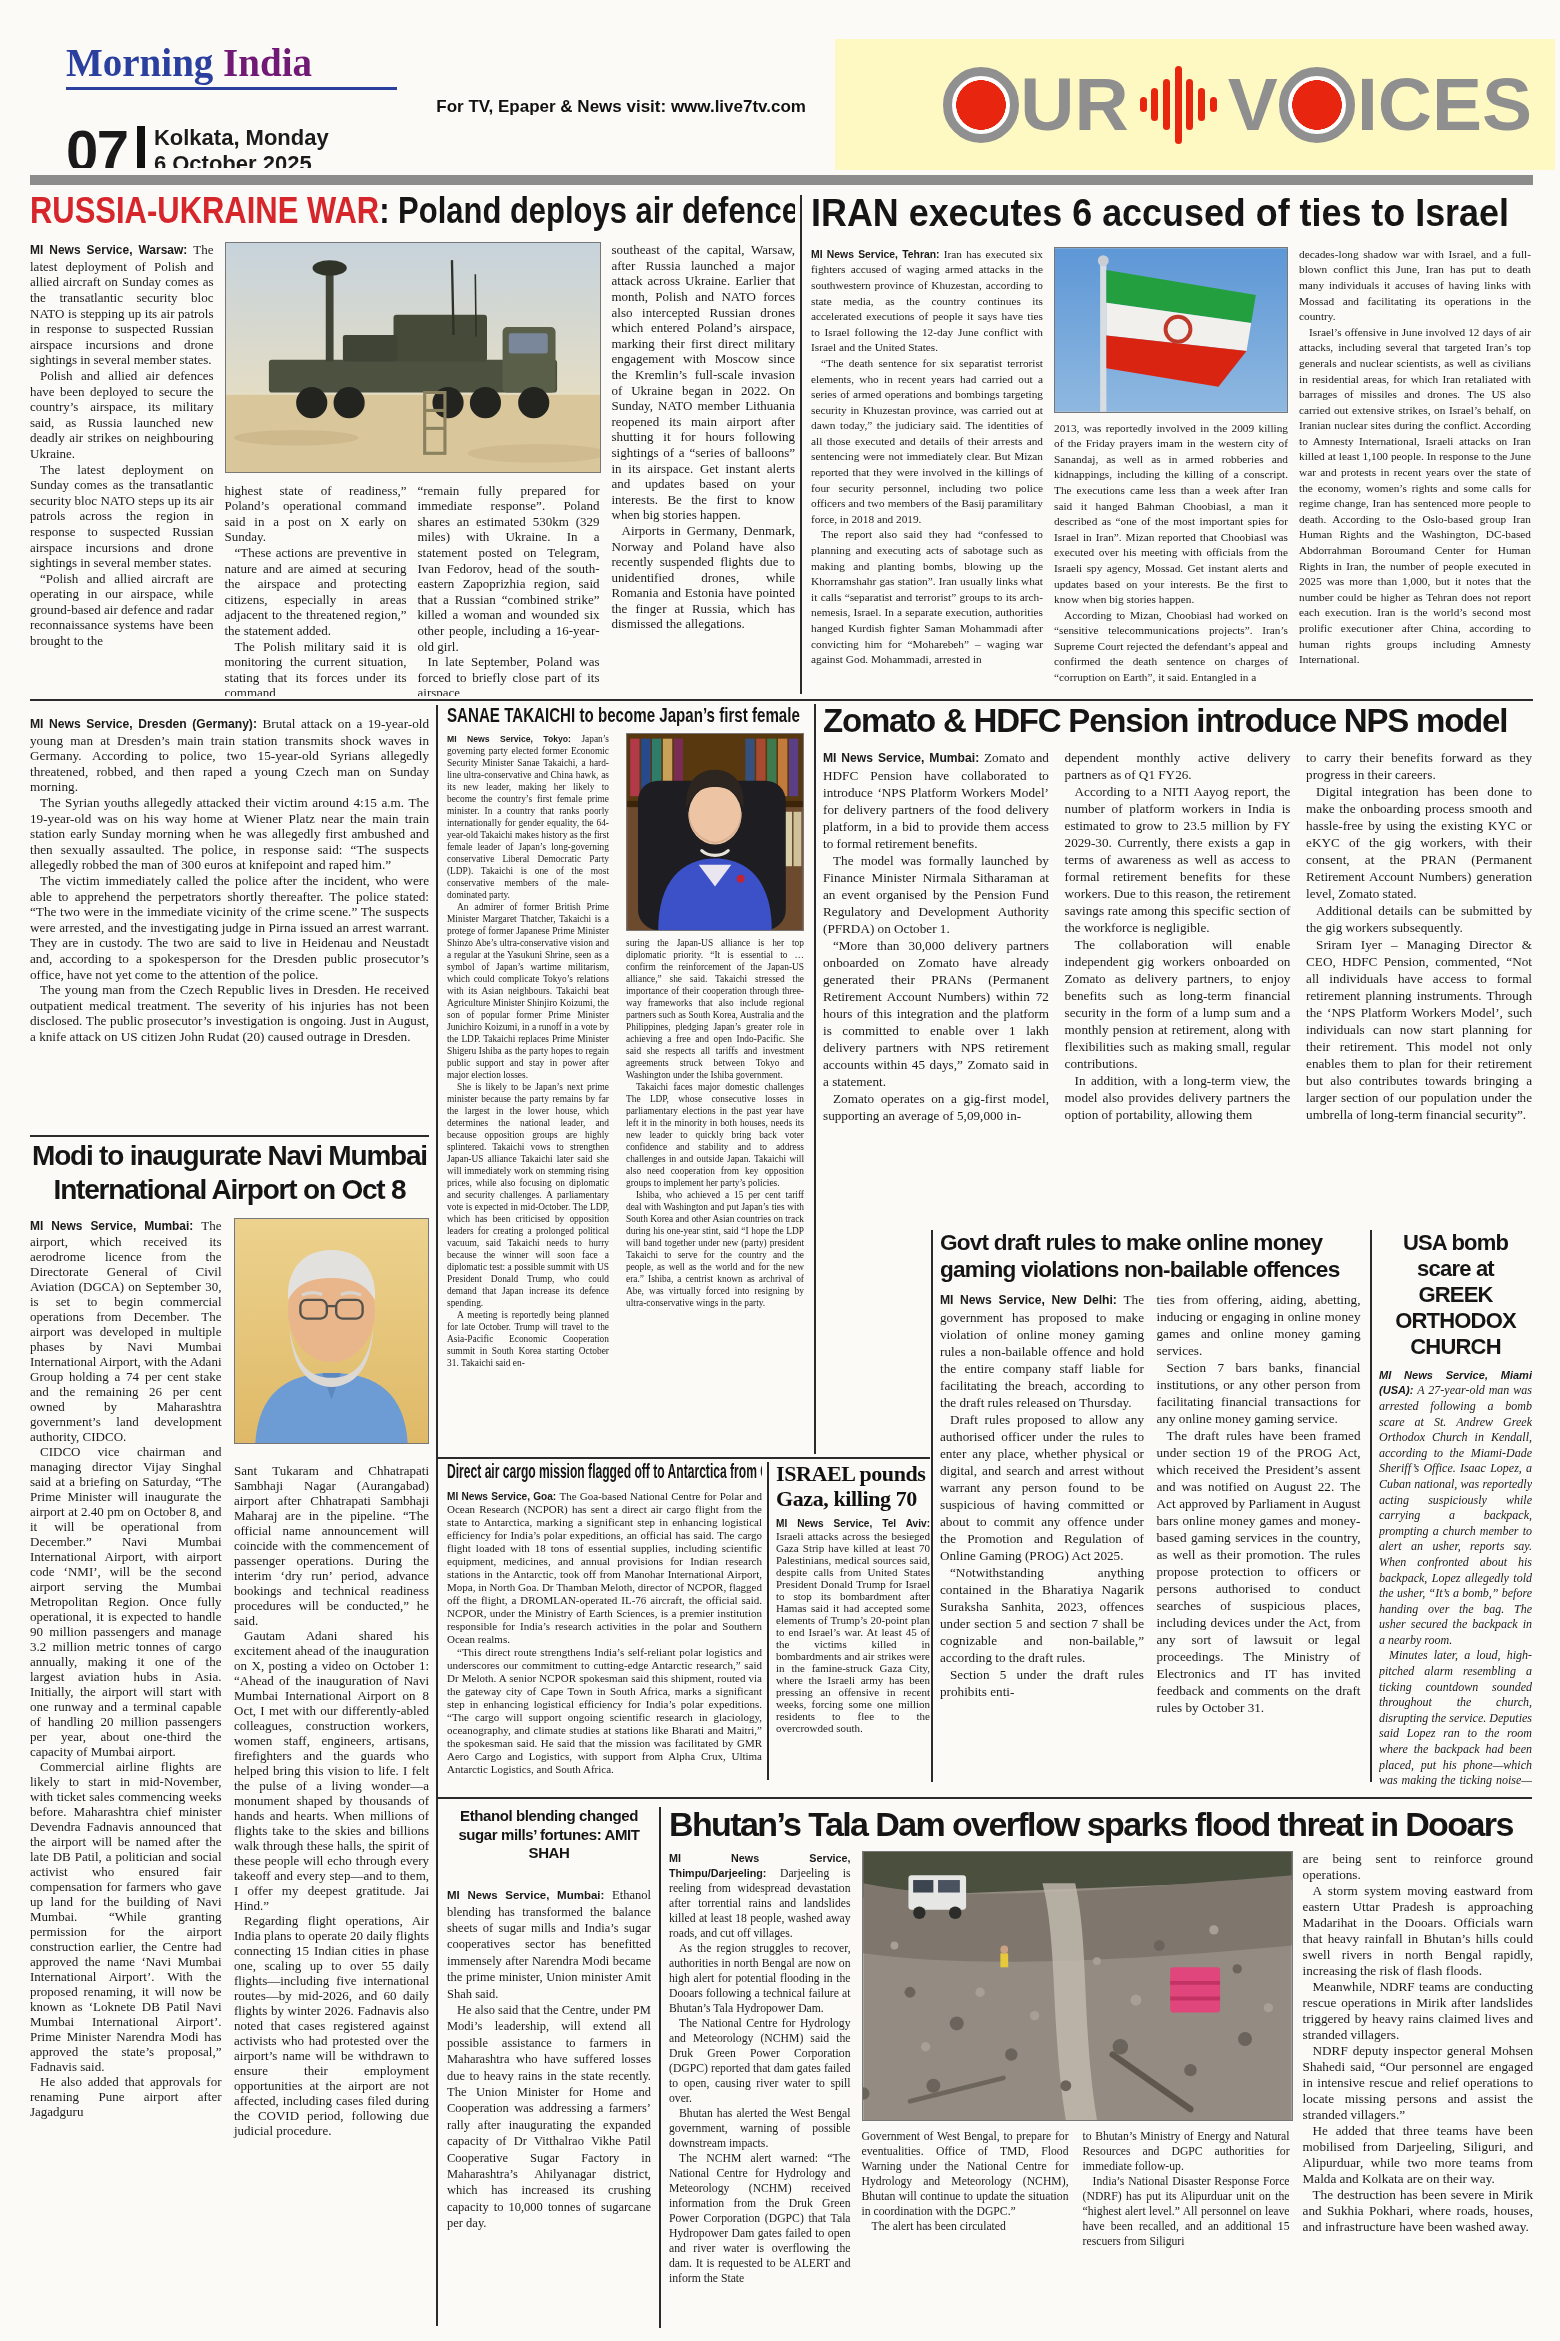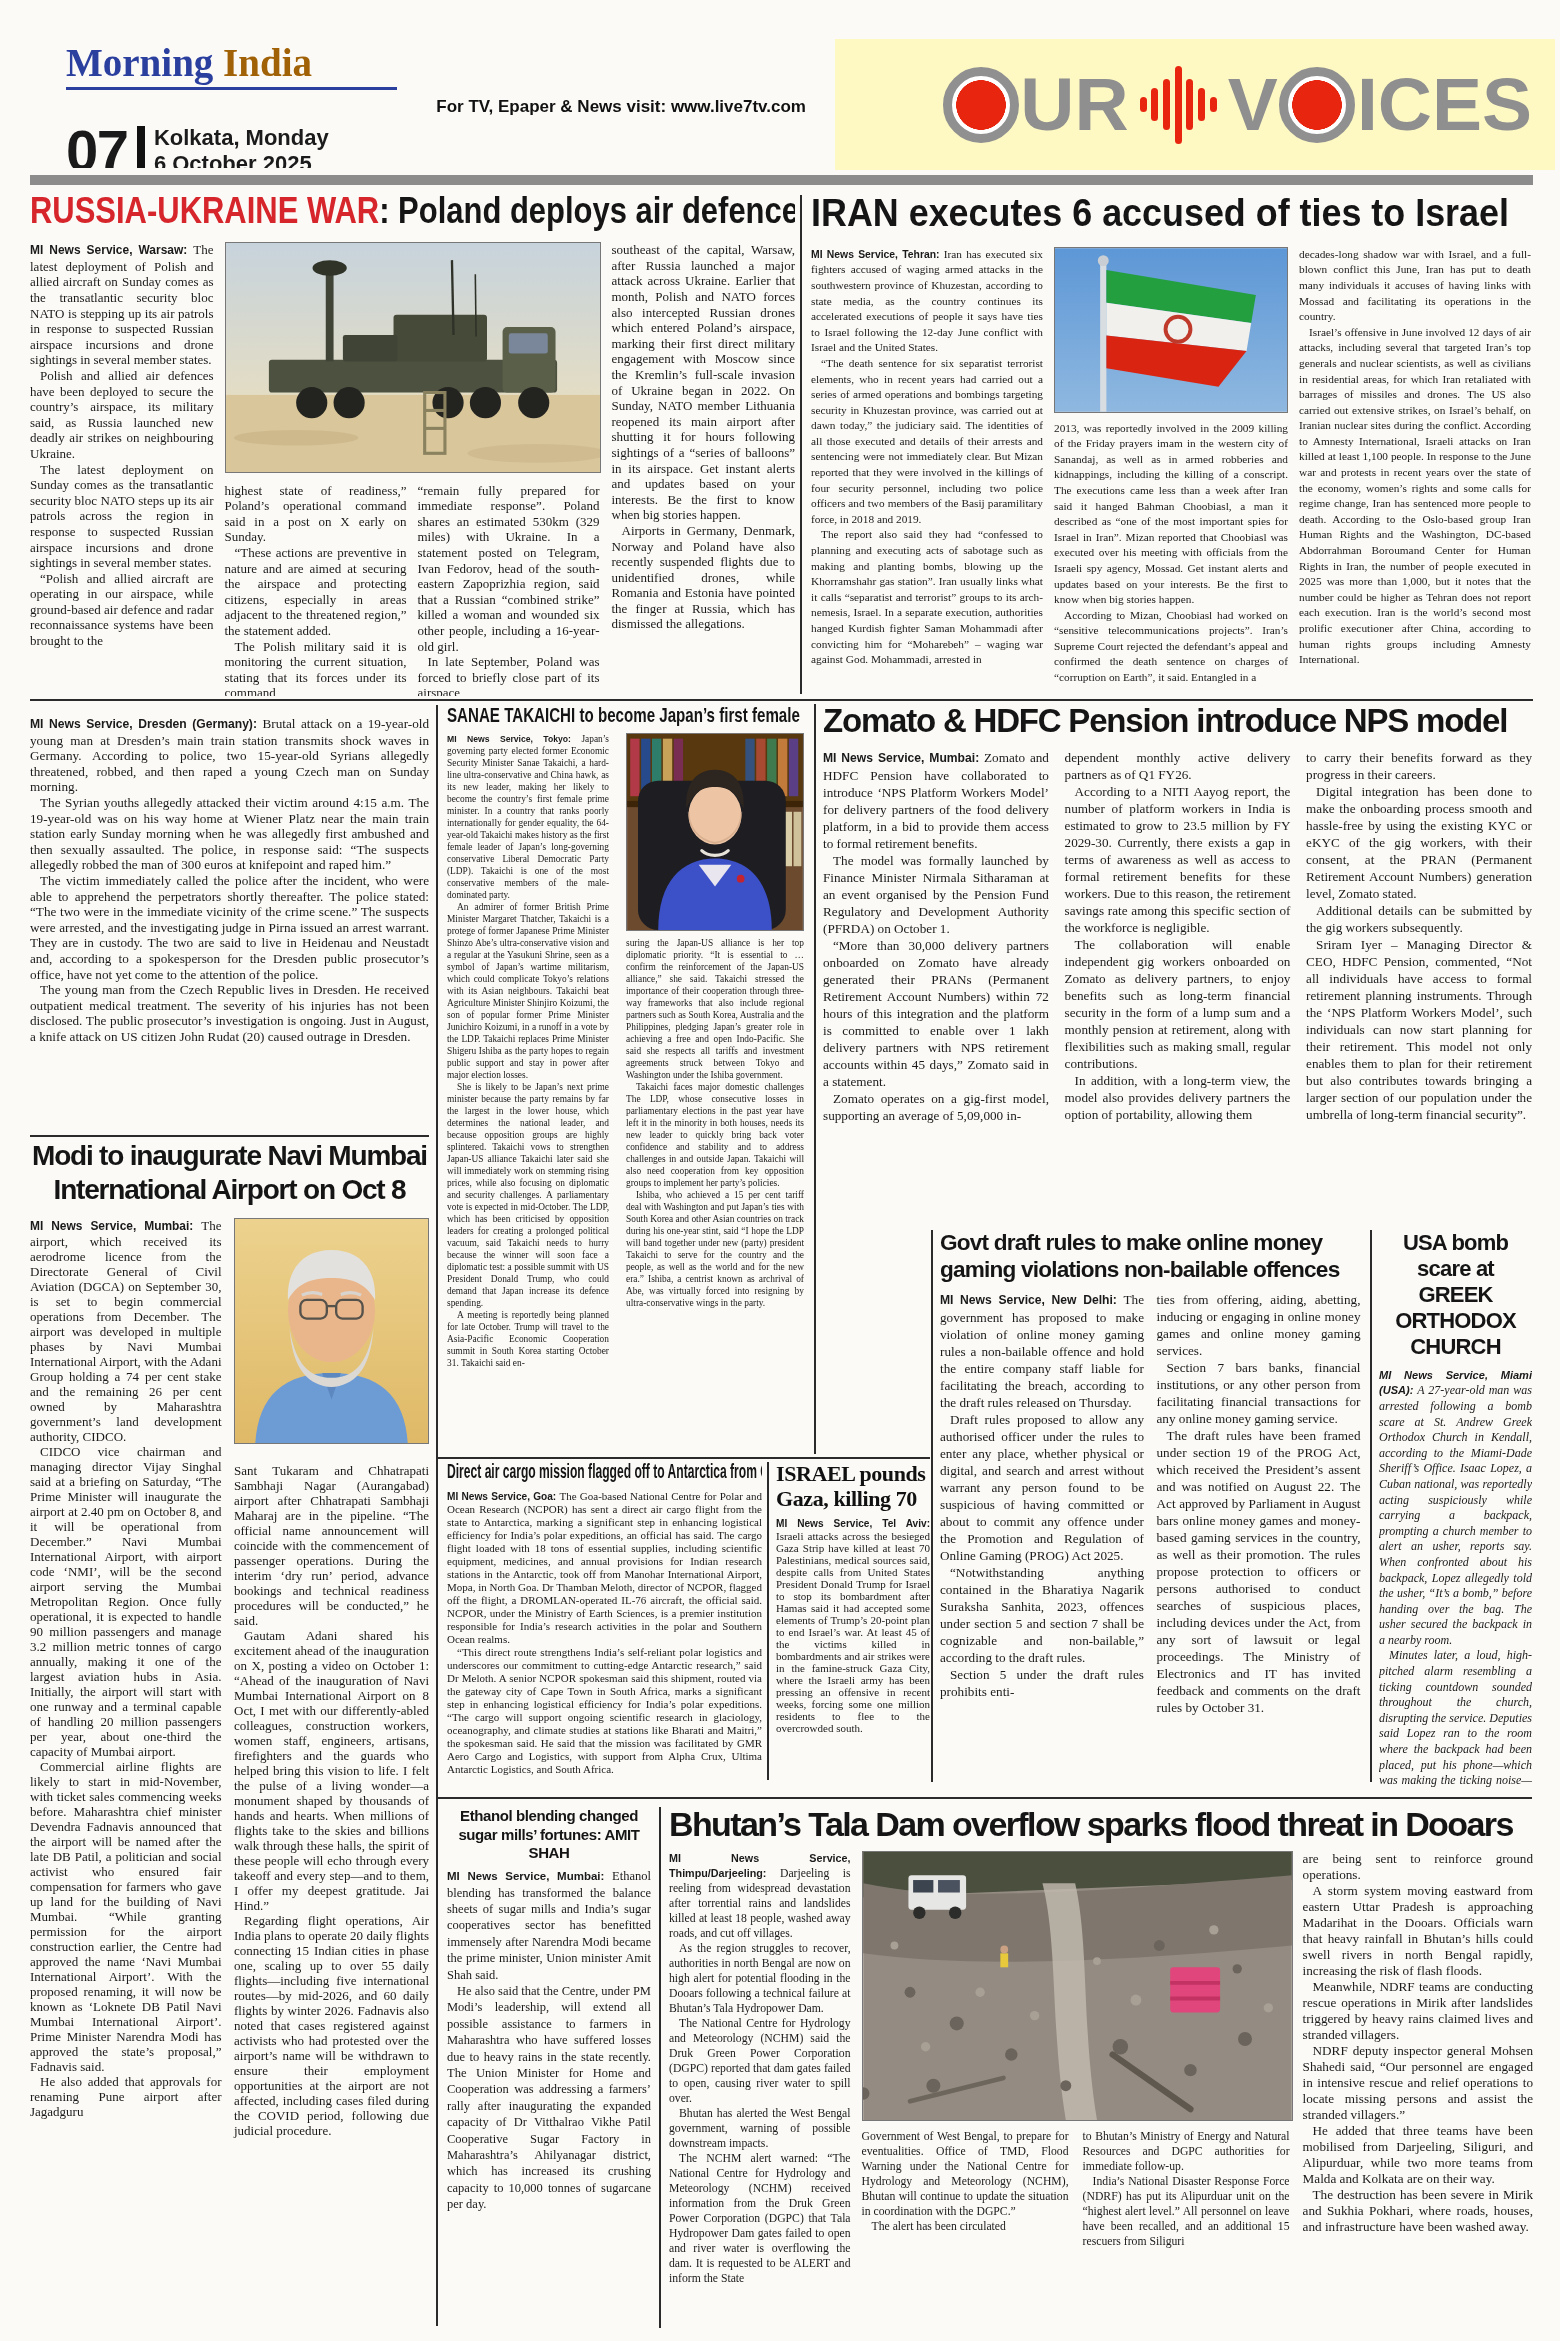--- a/index.html
+++ b/index.html
@@ -1,21 +1,21 @@
 <!DOCTYPE html>
 <html style="font-size:12.5px"><head>
 <meta charset="utf-8">
 <style>
   html,body{margin:0;padding:0;background:#e5e5e5;}
   .page{position:relative;width:1560px;height:2342px;background:#fbfaf7;font-family:"Liberation Serif",serif;color:#1a1a1a;overflow:hidden;}
   .abs{position:absolute;overflow:hidden;}
   
   .paper-logo{font-family:"Liberation Serif",serif;font-weight:bold;font-size:39px;line-height:1;}
   .logo-blue{color:#2b3f9f;}
-  .logo-red{color:#a16207;}
+  .logo-red{color:#701a75;}
   .logo-underline{width:331px;height:3.1px;background:#2b3f9f;margin-top:4.7px;}
   .tagline{font-family:"Liberation Sans",sans-serif;font-weight:bold;font-size:17px;margin-top:7px;color:#111;text-align:right;}
   .pagerow{display:flex;align-items:center;gap:9.4px;margin-top:7.8px;}
   .pagenum{font-family:"Liberation Sans",sans-serif;font-weight:900;font-size:58px;line-height:.9;color:#1a1a1a;letter-spacing:-1.6px;}
   .pagebar{display:inline-block;width:7.8px;height:51px;background:#111;}
   .dateblock{font-family:"Liberation Sans",sans-serif;font-weight:bold;font-size:22px;line-height:26.5px;color:#1b1b1b;}
   .brand-panel{display:flex;align-items:center;justify-content:flex-end;padding-right:23.4px;background:#fef9c3;}
   .brand-word{font-family:"Liberation Sans",sans-serif;font-weight:900;font-size:75px;color:#8f8f8f;letter-spacing:0px;line-height:1;}
   .brand-o{display:inline-block;width:58px;height:58px;border-radius:50%;border:9.4px solid #909090;background:radial-gradient(circle,#e8250f 60%,#fff 61%);margin:0 1.6px;}
   .waveform{display:inline-flex;align-items:center;gap:4.7px;margin:0 11px;}
@@ -375,21 +375,21 @@
     <div class="col f-usa" style="margin-top:7.8px;height:461px;font-style:italic;">
         <p><b>MI News Service, Miami (USA): </b>A 27-year-old man was arrested following a bomb scare at St. Andrew Greek Orthodox Church in Kendall, according to the Miami-Dade Sheriff’s Office. Isaac Lopez, a Cuban national, was reportedly acting suspiciously while carrying a backpack, prompting a church member to alert an usher, reports say. When confronted about his backpack, Lopez allegedly told the usher, “It’s a bomb,” before handing over the bag. The usher secured the backpack in a nearby room.</p>
         <p>Minutes later, a loud, high-pitched alarm resembling a ticking countdown sounded throughout the church, disrupting the service. Deputies said Lopez ran to the room where the backpack had been placed, put his phone—which was making the ticking noise—inside the bag, and returned to the service.</p>
       </div>
   </article>
 
   <div class="hrule" style="left:436px;top:1797px;width:1096px;"></div>
 
   <article class="abs" style="left:447px;top:1807px;width:204px;height:521px;">
     <div class="hl center" style="font-size:15px;letter-spacing:-0.4px;line-height:18.7px;">Ethanol blending changed sugar mills’ fortunes: AMIT SHAH</div>
-    <div class="col f-ethanol" style="margin-top:5px;height:452px;">
+    <div class="col f-ethanol" style="margin-top:24px;height:452px;">
         <p><b>MI News Service, Mumbai: </b>Ethanol blending has transformed the balance sheets of sugar mills and India’s sugar cooperatives sector has benefitted immensely after Narendra Modi became the prime minister, Union minister Amit Shah said.</p>
         <p>He also said that the Centre, under PM Modi’s leadership, will extend all possible assistance to farmers in Maharashtra who have suffered losses due to heavy rains in the state recently. The Union Minister for Home and Cooperation was addressing a farmers’ rally after inaugurating the expanded capacity of Dr Vitthalrao Vikhe Patil Cooperative Sugar Factory in Maharashtra’s Ahilyanagar district, which has increased its crushing capacity to 10,000 tonnes of sugarcane per day.</p>
       </div>
   </article>
 
   <div class="vrule" style="left:659px;top:1807px;height:521px;"></div>
 
   <article class="abs" style="left:669px;top:1807px;width:864px;height:524px;">
     <div class="hl" style="font-size:34px;letter-spacing:-1.6px;">Bhutan’s Tala Dam overflow sparks flood threat in Dooars</div>
     <div class="cols" style="gap:11px;margin-top:9.4px;height:474px;">

